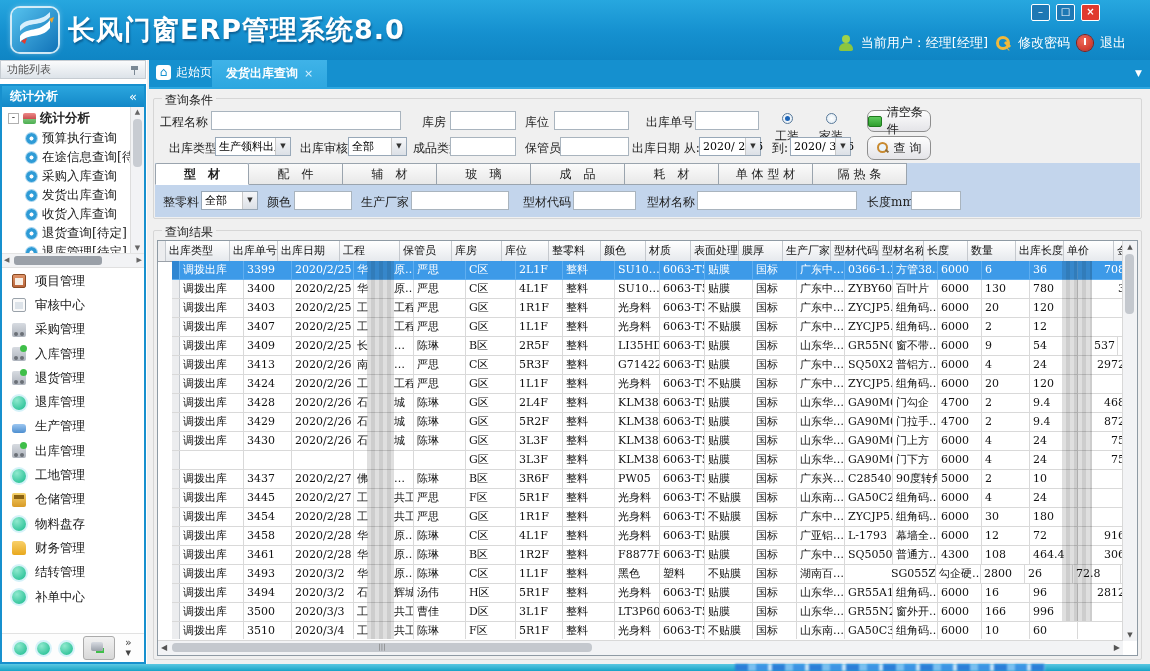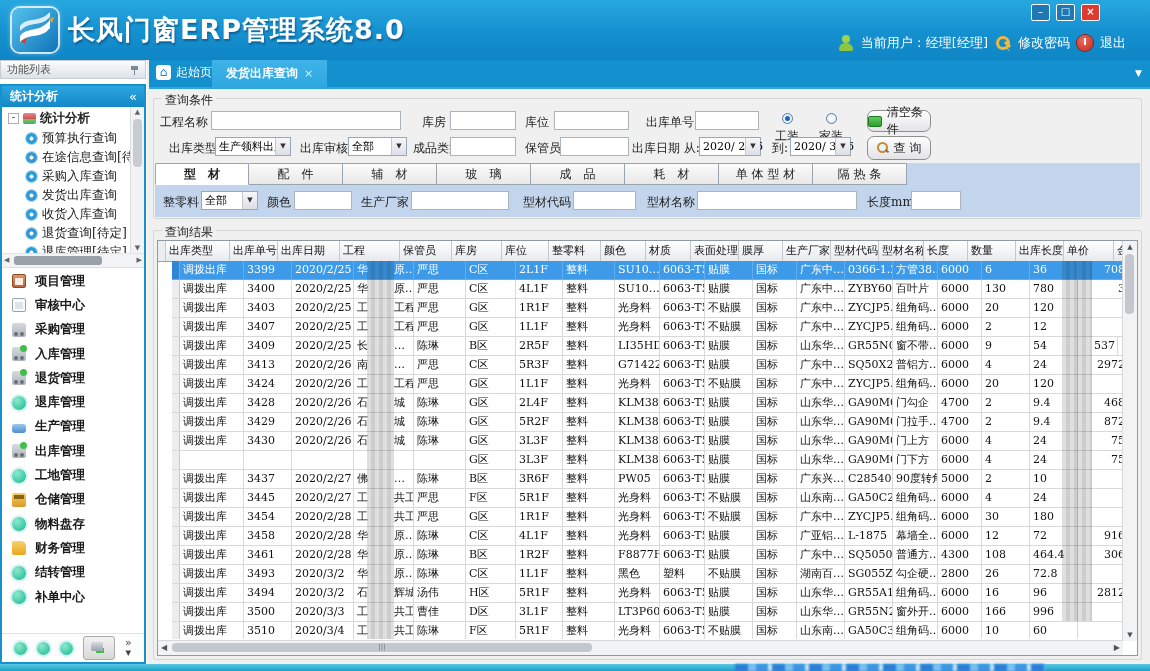--- a/index.html
+++ b/index.html
@@ -48,21 +48,21 @@
             background:radial-gradient(circle at 50% 50%,#FFF 0 22%,#2E9BD6 30%);box-shadow:0 0 0 1px #A8D4EE;}
   .tree-vsb{position:absolute;right:0;top:0;bottom:0;width:13px;background:#F2F3F5;border-left:1px solid #DDD;font-size:7px;color:#666;text-align:center;}
   .tree-vsb .up{position:absolute;top:1px;left:0;right:0;}
   .tree-vsb .dn{position:absolute;bottom:1px;left:0;right:0;}
   .tree-vsb .thumb{position:absolute;top:12px;left:2px;width:9px;height:48px;background:#C8CCD2;border-radius:4px;}
   .tree-hsb{position:relative;height:13px;background:#F2F3F5;border-bottom:1px solid #E0E0E0;font-size:7px;color:#666;}
   .tree-hsb .lf{position:absolute;left:2px;top:2px;}
   .tree-hsb .rt{position:absolute;right:2px;top:2px;}
   .tree-hsb .thumb{position:absolute;left:12px;top:2px;width:88px;height:9px;background:#9AA0A8;border-radius:3px;}
   .groups{position:absolute;left:0;right:0;top:183px;bottom:28px;overflow:hidden;background:#fff;}
-  .side-group{display:flex;align-items:center;gap:9px;height:24.3px;padding-left:10px;font-size:12.5px;font-weight:bold;color:#1A1A1A;cursor:default;}
+  .side-group{display:flex;align-items:center;gap:9px;height:24.3px;padding-left:10px;font-size:12.5px;font-weight:normal;color:#1A1A1A;cursor:default;}
   .gicon{flex:0 0 14px;width:14px;height:14px;position:relative;}
   .gi-clipboard{background:linear-gradient(#E0956A,#B9643A);border:1px solid #8A4A22;border-radius:2px;box-sizing:border-box;}
   .gi-clipboard::after{content:"";position:absolute;left:2px;top:3px;right:2px;bottom:2px;background:#F7EFE6;}
   .gi-clipboard-light{background:#FAFAFA;border:1px solid #9AA2AA;border-radius:2px;box-sizing:border-box;}
   .gi-clipboard-light::after{content:"";position:absolute;left:2px;top:3px;right:2px;bottom:2px;background:#DDE3E9;}
   .gi-cart,.gi-cart-in,.gi-cart-return,.gi-cart-out{background:linear-gradient(#D7DBE1,#ADB3BC);border-radius:2px;}
   .gi-cart::after,.gi-cart-in::after,.gi-cart-return::after,.gi-cart-out::after{content:"";position:absolute;left:2px;bottom:1px;width:4px;height:4px;border-radius:50%;background:#6B7077;box-shadow:6px 0 0 #6B7077;}
   .gi-cart-in::before,.gi-cart-return::before,.gi-cart-out::before{content:"";position:absolute;right:-1px;top:-2px;width:7px;height:7px;border-radius:50%;background:#3FBF49;}
   .gi-circle{border-radius:50%;background:radial-gradient(circle at 35% 30%,#8FE9CE,#14B98C);box-shadow:0 0 0 2px #D5F2F9;}
   .gi-machine{background:linear-gradient(#9CC6F0,#4E8FD0);border-radius:3px;top:2px;height:9px;}
@@ -815,21 +815,21 @@
                 </div>
                 <div class="td" style="width: 52px;">陈琳</div>
                 <div class="td" style="width: 50px;">C区</div>
                 <div class="td" style="width: 47px;">4L1F</div>
                 <div class="td" style="width: 52px;">整料</div>
                 <div class="td" style="width: 45px;">光身料</div>
                 <div class="td" style="width: 45px;">6063-T5</div>
                 <div class="td" style="width: 48px;">贴膜</div>
                 <div class="td" style="width: 44px;">国标</div>
                 <div class="td" style="width: 48px;">广亚铝…</div>
-                <div class="td" style="width: 48px;">L-1875</div>
+                <div class="td" style="width: 48px;">L-1793</div>
                 <div class="td" style="width: 45px;">幕墙全…</div>
                 <div class="td" style="width: 44px;">6000</div>
                 <div class="td" style="width: 48px;">12</div>
                 <div class="td" style="width: 48px;">72</div>
                 <div class="td price" style="width: 50px;">916</div>
                 <div class="td" style="width: 18px;">123</div>
               </div>
               <div class="gr">
                 <div class="td ind"></div>
                 <div class="td" style="width: 64px;">调拨出库</div>
@@ -869,21 +869,21 @@
                 </div>
                 <div class="td" style="width: 52px;">陈琳</div>
                 <div class="td" style="width: 50px;">C区</div>
                 <div class="td" style="width: 47px;">1L1F</div>
                 <div class="td" style="width: 52px;">整料</div>
                 <div class="td" style="width: 45px;">黑色</div>
                 <div class="td" style="width: 45px;">塑料</div>
                 <div class="td" style="width: 48px;">不贴膜</div>
                 <div class="td" style="width: 44px;">国标</div>
                 <div class="td" style="width: 48px;">湖南百…</div>
-                <div class="td" style="width: 48px;">SG055Z</div>
+                <div class="td" style="width: 48px; margin-left: 43px;">SG055Z</div>
                 <div class="td" style="width: 45px;">勾企硬…</div>
                 <div class="td" style="width: 44px;">2800</div>
                 <div class="td" style="width: 48px;">26</div>
                 <div class="td" style="width: 48px;">72.8</div>
                 <div class="td price" style="width: 50px;"></div>
                 <div class="td" style="width: 18px;">182</div>
               </div>
               <div class="gr">
                 <div class="td ind"></div>
                 <div class="td" style="width: 64px;">调拨出库</div>

